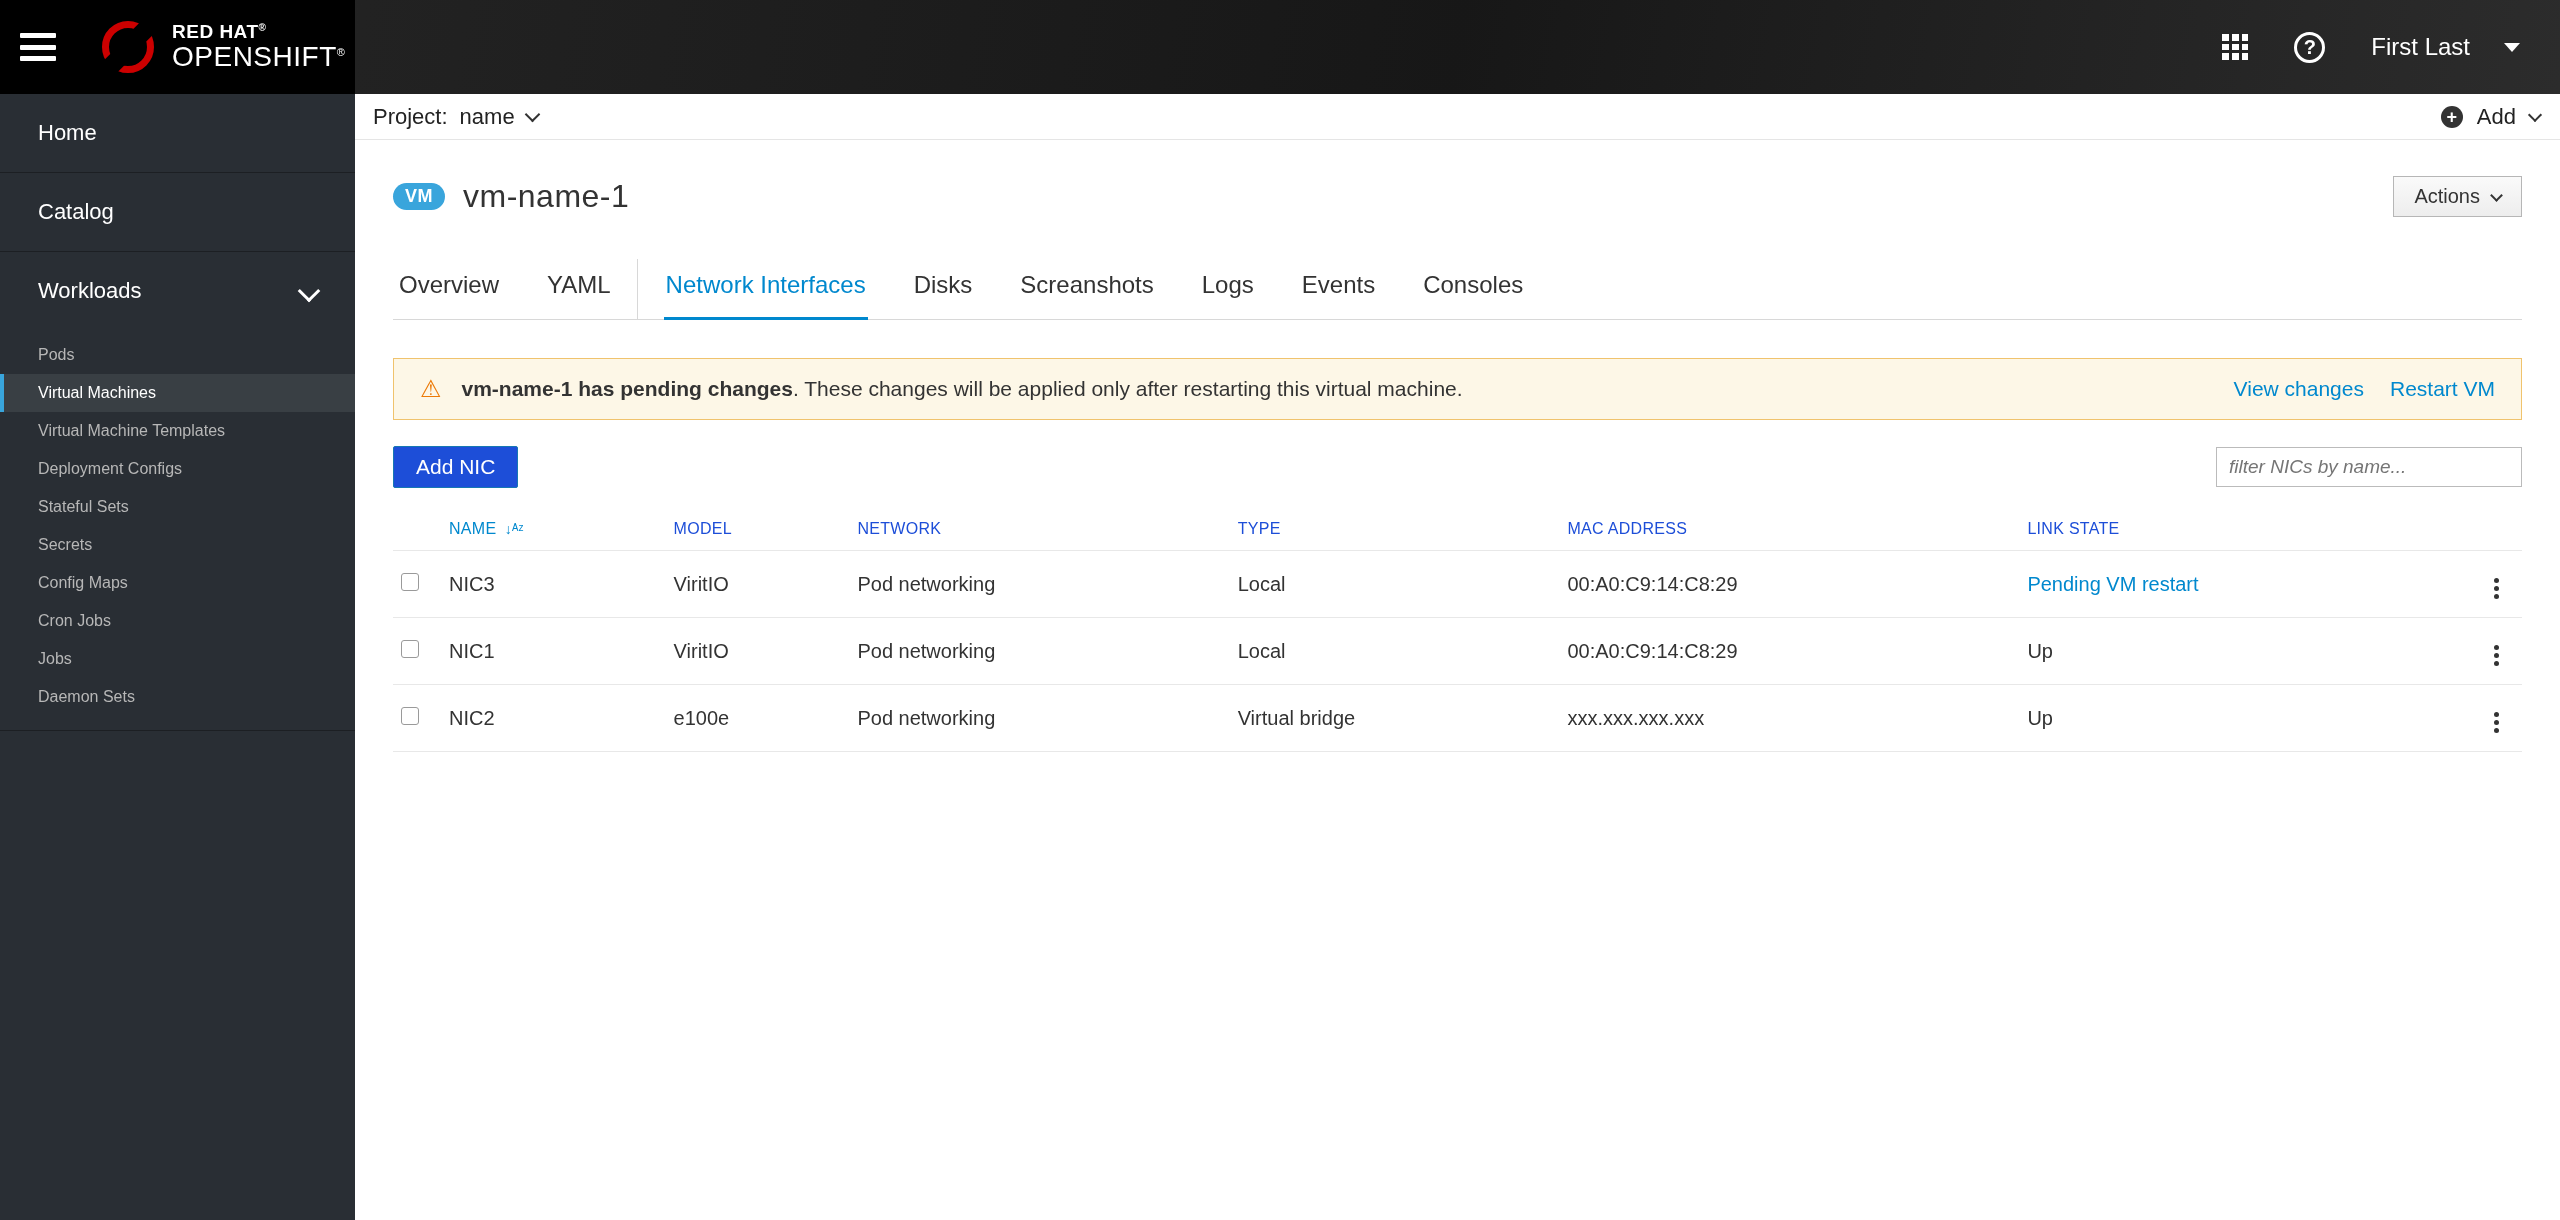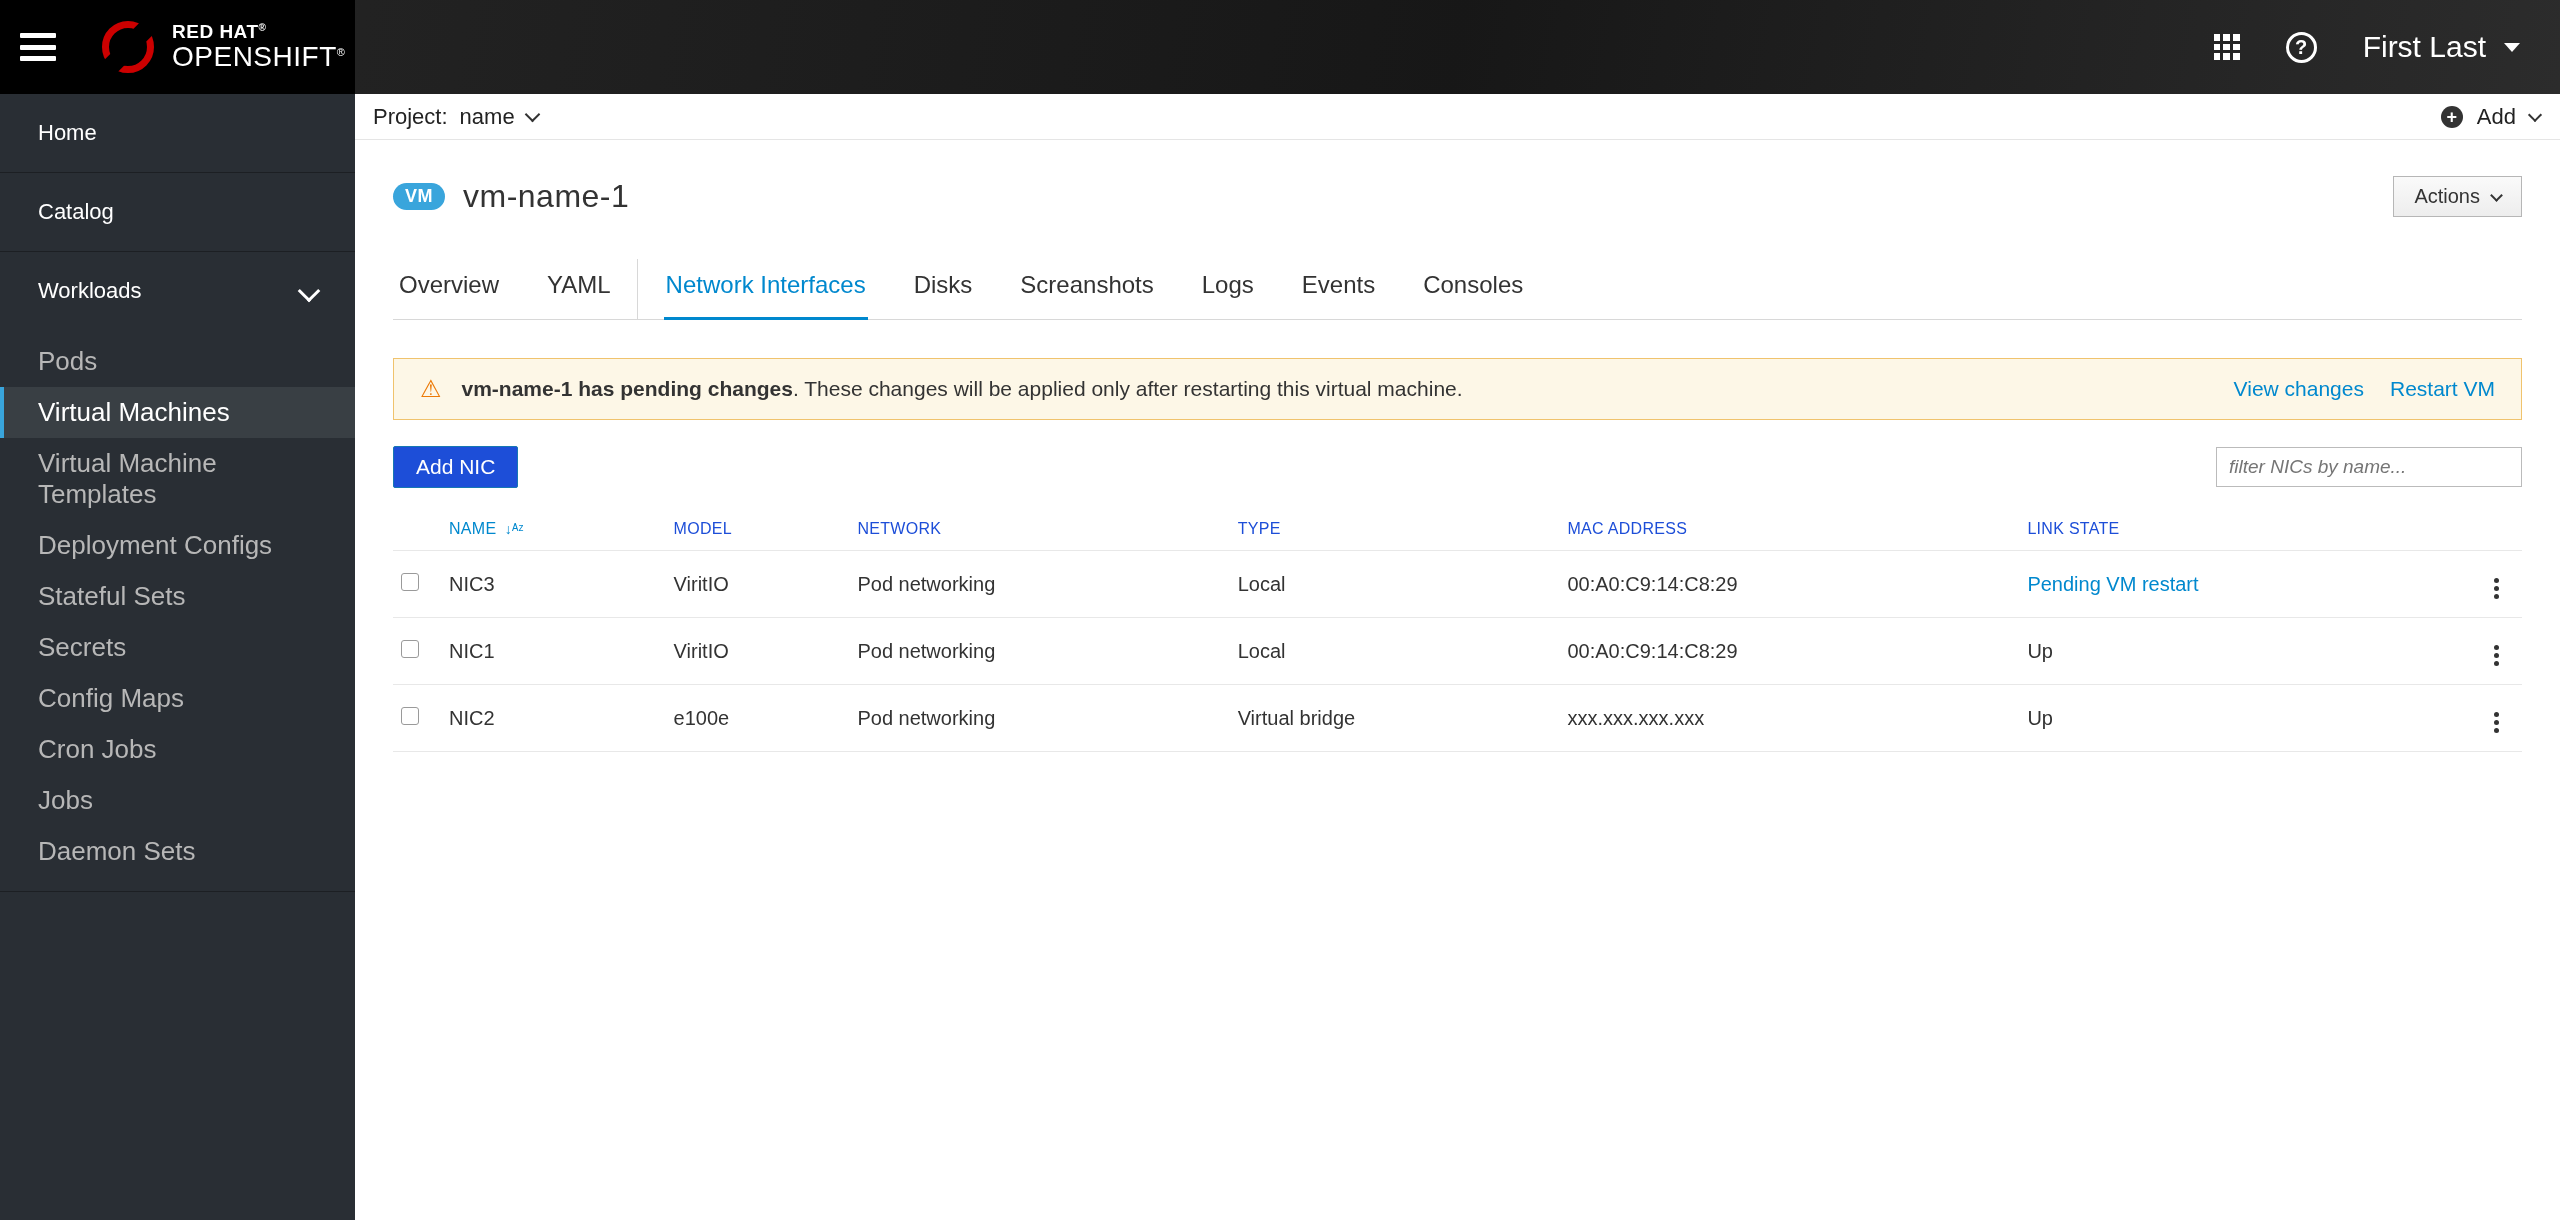--- a/index.html
+++ b/index.html
@@ -13,30 +13,30 @@
   .logo-circle::before { content:""; position:absolute; width:18px; height:18px; background:#000; top:-8px; left:28px; transform:rotate(45deg);}
   .logo-circle::after { content:""; position:absolute; width:18px; height:18px; background:#000; bottom:-8px; left:-6px; transform:rotate(45deg);}
   .logo-text { color:#fff; line-height:1.05; letter-spacing:0.5px;}
   .logo-text .l1 { font-size:19px; font-weight:700;}
   .logo-text .l1 sup{font-size:10px;}
   .logo-text .l2 { font-size:28px; font-weight:400; letter-spacing:0.5px;}
   .masthead-right { margin-left:auto; display:flex; align-items:center; gap:46px; z-index:2; color:#fff;}
   .apps-icon { width:26px; height:26px; display:grid; grid-template-columns:repeat(3,1fr); grid-template-rows:repeat(3,1fr); gap:3px;}
   .apps-icon span{background:#fff;}
   .help-icon {width:31px;height:31px;border:3px solid #fff;border-radius:50%;display:flex;align-items:center;justify-content:center;font-weight:700;font-size:20px;}
-  .user-menu {display:flex;align-items:center;gap:18px;font-size:30px;}
+  .user-menu {display:flex;align-items:center;gap:34px;font-size:24px;}
   .caret-down{width:0;height:0;border-left:8px solid transparent;border-right:8px solid transparent;border-top:9px solid #fff;}
 
   .layout { display:flex; height:calc(1220px - 94px);}
   .sidebar { width:355px; background:#292e34; color:#d1d1d1; overflow:hidden; font-size:21px;}
   .side-section { border-bottom:1px solid #1c1f23; }
   .side-item-primary { padding:26px 38px; color:#fff; font-size:22px; cursor:pointer; display:flex; align-items:center; justify-content:space-between;}
   .side-item-primary.expandable .chev{width:16px;height:16px;border-right:3px solid #fff;border-bottom:3px solid #fff;transform:rotate(45deg);}
   .side-sub-list {padding: 6px 0 14px 0; background:#292e34;}
-  .side-sub-item { padding:10px 38px; color:#b7b7b7; cursor:pointer; font-size:26px;}
+  .side-sub-item { padding:10px 38px; color:#b7b7b7; cursor:pointer; font-size:16px;}
   .side-sub-item.active { background:#393f44; color:#fff; border-left:4px solid #39a5dc; padding-left:34px;}
 
   .main { flex:1; display:flex; flex-direction:column; overflow:hidden; }
   .projectbar { height:46px; border-bottom:1px solid #e5e5e5; display:flex; align-items:center; padding:0 20px 0 18px; font-size:22px; color:#222;}
   .projectbar .label{margin-right:12px;}
   .projectbar .pname{display:flex;align-items:center;gap:12px;cursor:pointer;}
   .projectbar .pname .chev{width:11px;height:11px;border-right:2.5px solid #333;border-bottom:2.5px solid #333;transform:rotate(45deg);margin-top:-4px;}
   .projectbar .add-group{margin-left:auto;display:flex;align-items:center;gap:14px;cursor:pointer;}
   .plus-circle{width:22px;height:22px;border-radius:50%;background:#333;color:#fff;display:flex;align-items:center;justify-content:center;font-weight:700;font-size:18px;line-height:1;}
   .content { padding: 36px 38px 20px 38px; }

